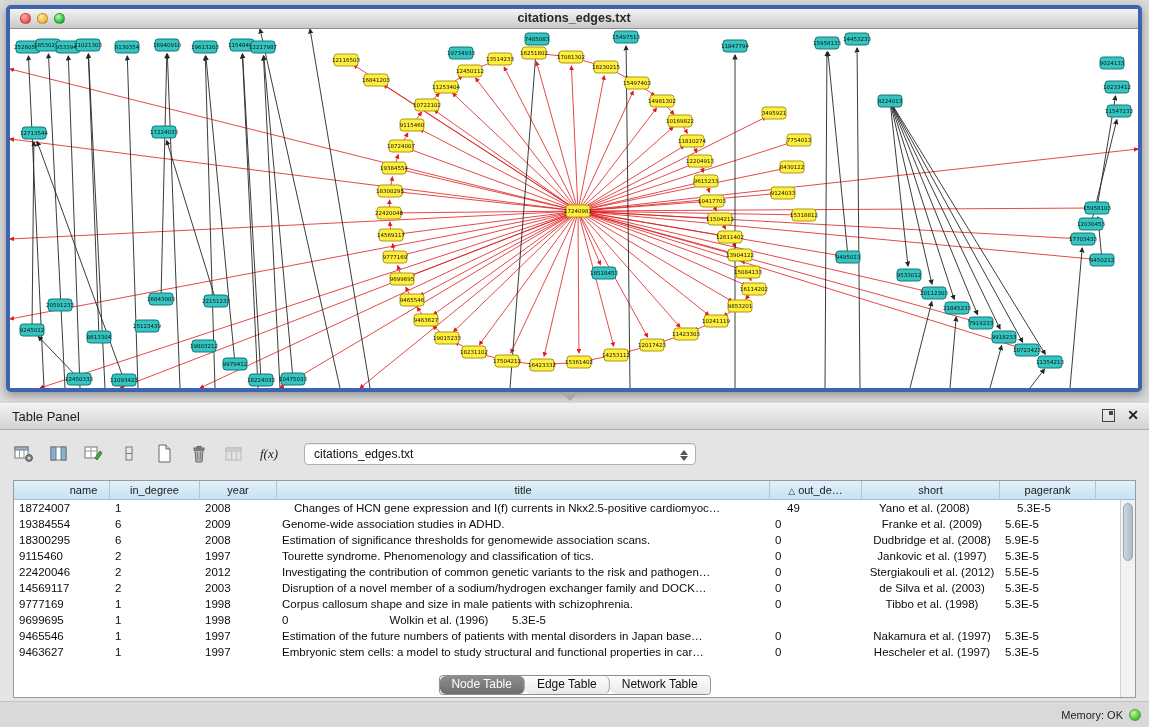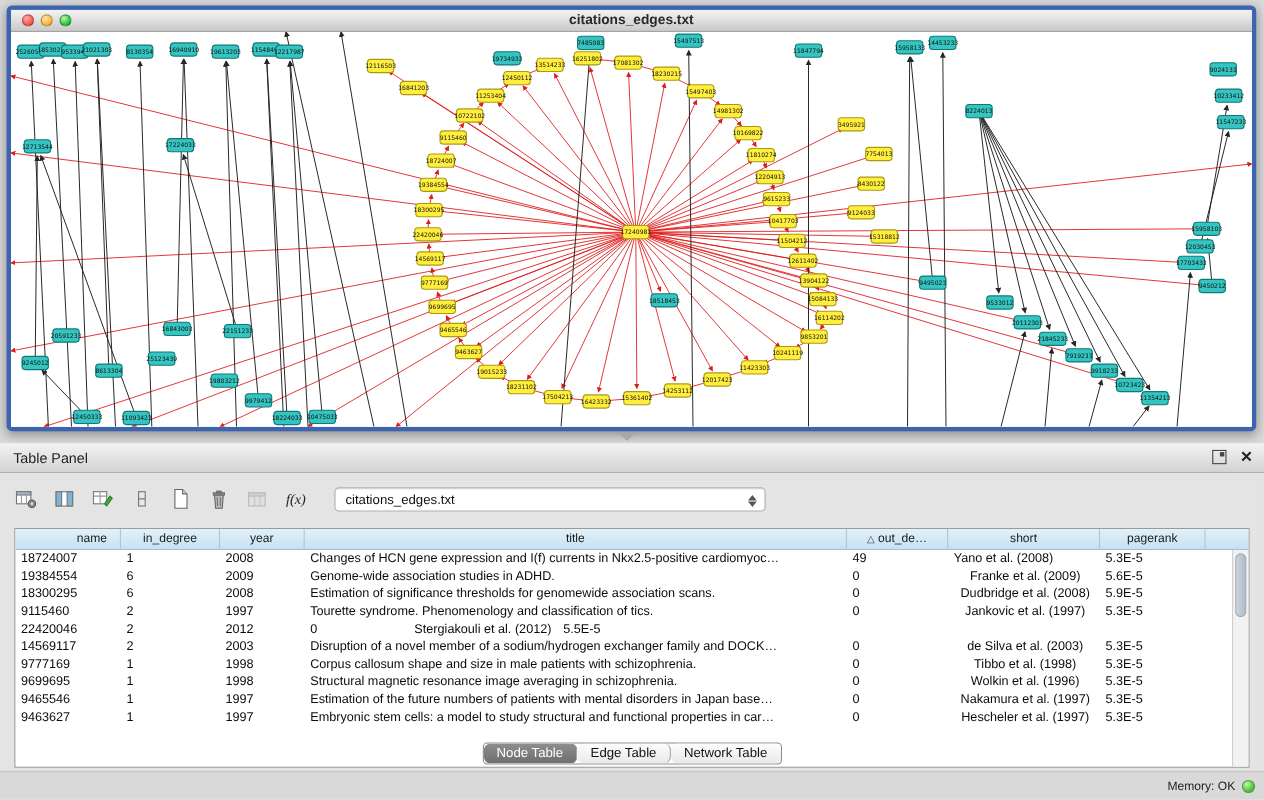--- a/index.html
+++ b/index.html
@@ -770,21 +770,21 @@
         <div class="th" style="width: 92px;"><span class="sort-glyph">△</span><span>out_de…</span></div>
         <div class="th" style="width: 138px;"><span>short</span></div>
         <div class="th" style="width: 96px;"><span>pagerank</span></div>
         <div class="th filler"></div>
       </div>
     <div class="tbody" id="tbody">
         <div class="tr">
           <div class="td" style="width: 96px;">18724007</div>
           <div class="td" style="width: 90px;">1</div>
           <div class="td" style="width: 77px;">2008</div>
-          <div class="td" style="width: 493px;">Changes of HCN gene expression and I(f) currents in Nkx2.5-positive cardiomyoc…</div>
+          <div class="td" style="width: 493px; margin-left: 12px;">Changes of HCN gene expression and I(f) currents in Nkx2.5-positive cardiomyoc…</div>
           <div class="td" style="width: 92px;">49</div>
           <div class="td" style="width: 138px; text-align: left;">Yano et al. (2008)</div>
           <div class="td" style="width: 96px;">5.3E-5</div>
         </div>
         <div class="tr">
           <div class="td" style="width: 96px;">19384554</div>
           <div class="td" style="width: 90px;">6</div>
           <div class="td" style="width: 77px;">2009</div>
           <div class="td" style="width: 493px;">Genome-wide association studies in ADHD.</div>
           <div class="td" style="width: 92px;">0</div>
@@ -806,20 +806,21 @@
           <div class="td" style="width: 77px;">1997</div>
           <div class="td" style="width: 493px;">Tourette syndrome. Phenomenology and classification of tics.</div>
           <div class="td" style="width: 92px;">0</div>
           <div class="td" style="width: 138px; text-align: center;">Jankovic et al. (1997)</div>
           <div class="td" style="width: 96px;">5.3E-5</div>
         </div>
         <div class="tr">
           <div class="td" style="width: 96px;">22420046</div>
           <div class="td" style="width: 90px;">2</div>
           <div class="td" style="width: 77px;">2012</div>
+          <div class="td" style="width: 493px;">Investigating the contribution of common genetic variants to the risk and pathogen…</div>
           <div class="td" style="width: 92px;">0</div>
           <div class="td" style="width: 138px; text-align: center;">Stergiakouli et al. (2012)</div>
           <div class="td" style="width: 96px;">5.5E-5</div>
         </div>
         <div class="tr">
           <div class="td" style="width: 96px;">14569117</div>
           <div class="td" style="width: 90px;">2</div>
           <div class="td" style="width: 77px;">2003</div>
           <div class="td" style="width: 493px;">Disruption of a novel member of a sodium/hydrogen exchanger family and DOCK…</div>
           <div class="td" style="width: 92px;">0</div>
@@ -832,21 +833,20 @@
           <div class="td" style="width: 77px;">1998</div>
           <div class="td" style="width: 493px;">Corpus callosum shape and size in male patients with schizophrenia.</div>
           <div class="td" style="width: 92px;">0</div>
           <div class="td" style="width: 138px; text-align: center;">Tibbo et al. (1998)</div>
           <div class="td" style="width: 96px;">5.3E-5</div>
         </div>
         <div class="tr">
           <div class="td" style="width: 96px;">9699695</div>
           <div class="td" style="width: 90px;">1</div>
           <div class="td" style="width: 77px;">1998</div>
-          <div class="td" style="width: 493px;">Structural magnetic resonance image averaging in schizophrenia.</div>
           <div class="td" style="width: 92px;">0</div>
           <div class="td" style="width: 138px; text-align: center;">Wolkin et al. (1996)</div>
           <div class="td" style="width: 96px;">5.3E-5</div>
         </div>
         <div class="tr">
           <div class="td" style="width: 96px;">9465546</div>
           <div class="td" style="width: 90px;">1</div>
           <div class="td" style="width: 77px;">1997</div>
           <div class="td" style="width: 493px;">Estimation of the future numbers of patients with mental disorders in Japan base…</div>
           <div class="td" style="width: 92px;">0</div>

